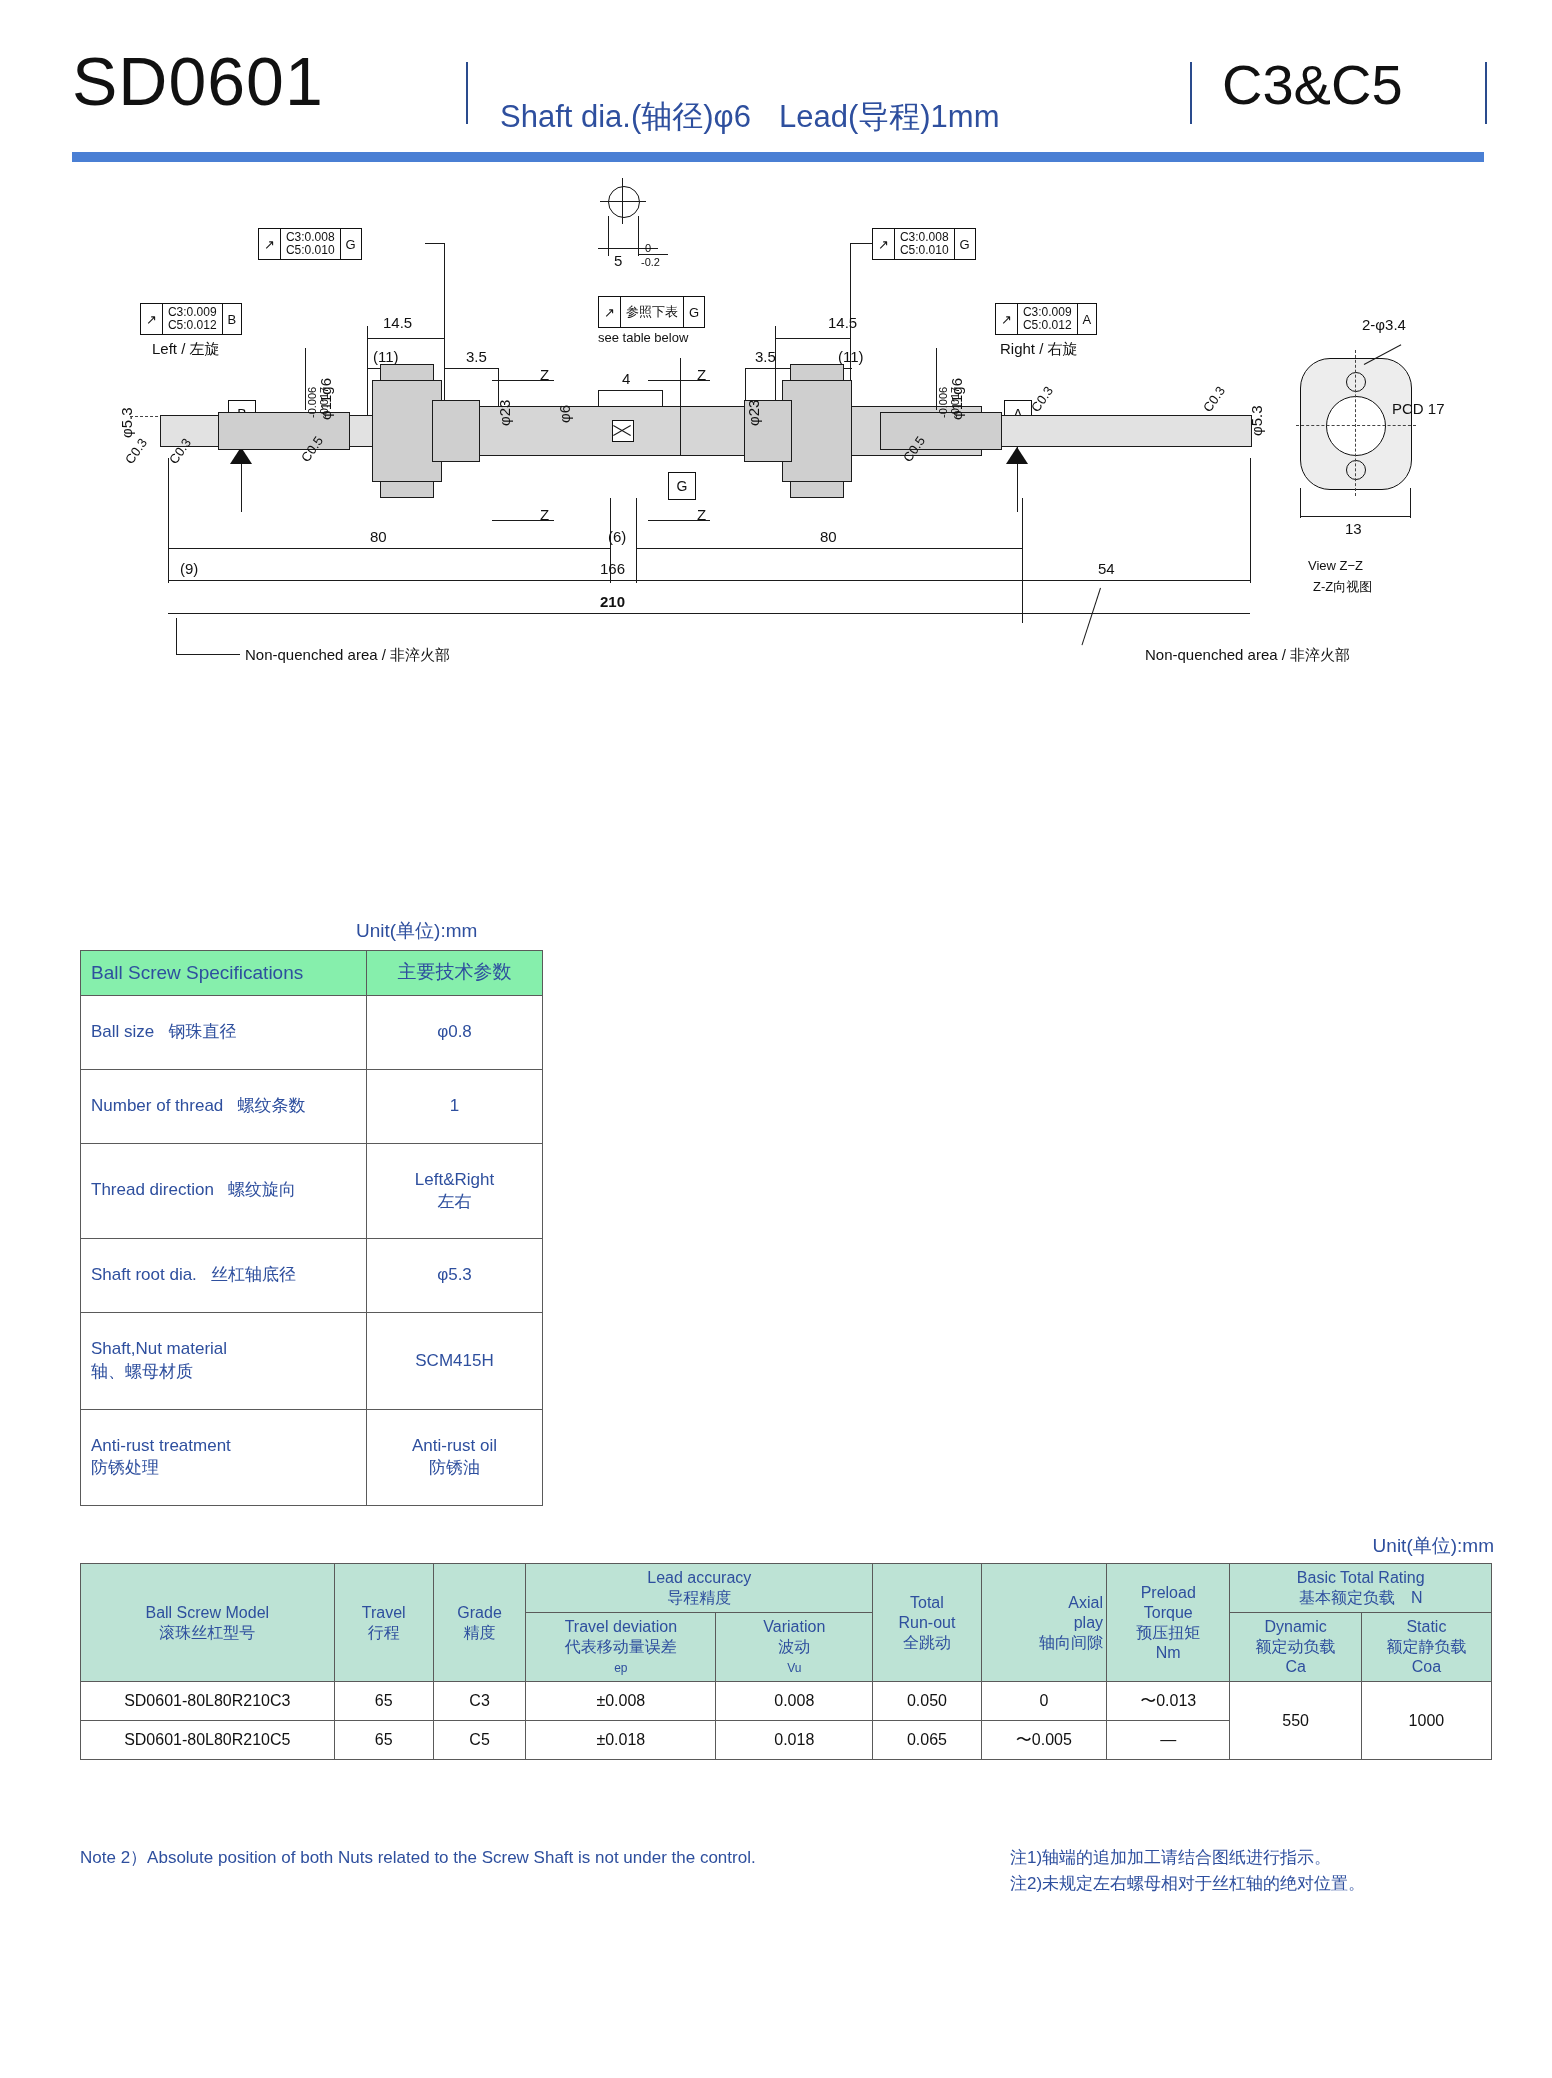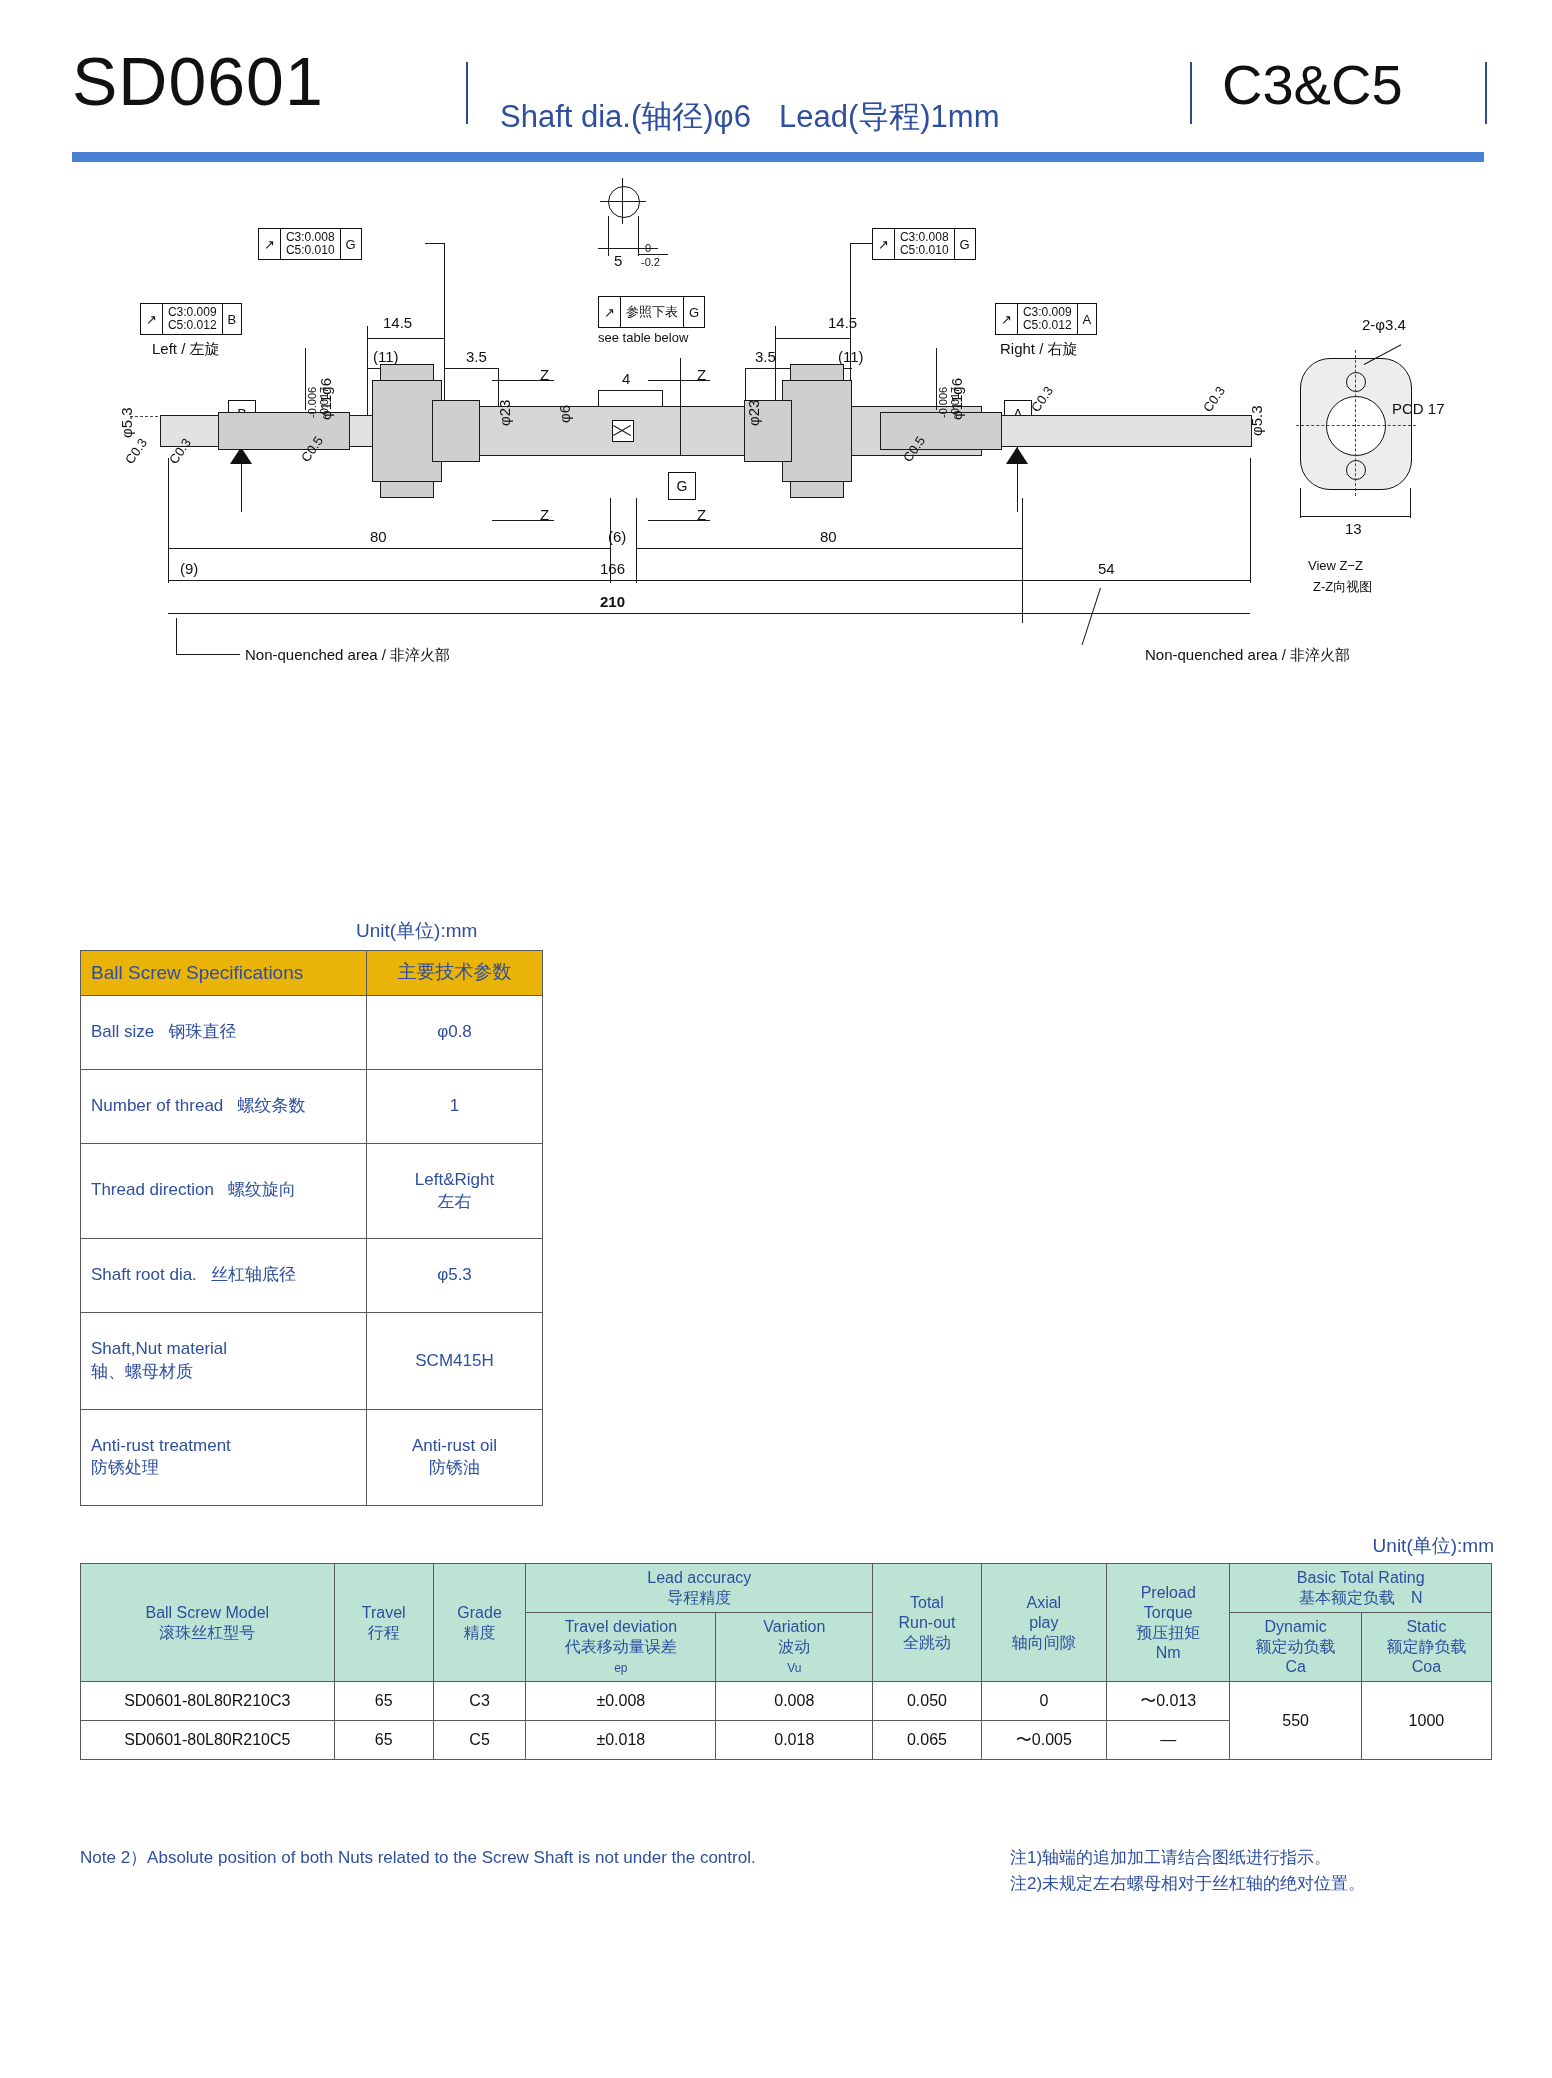--- a/index.html
+++ b/index.html
@@ -74,21 +74,21 @@
   .unit1{position:absolute;left:356px;top:918px;font-size:19px;color:#2e4f9e;}
   table.spec{
     position:absolute;left:80px;top:950px;border-collapse:collapse;
   }
   table.spec td{
     border:1px solid #5a5a5a;font-size:17px;padding:25px 10px;color:#2e4f9e;
   }
   table.spec td.lbl{width:265px;line-height:1.35;}
   table.spec td.val{width:155px;text-align:center;color:#2e4f9e;line-height:1.3;}
   table.spec tr.head td{
-    background:#eab308;color:#2e4f9e;font-size:19px;text-align:left;padding:9px 10px;
+    background:#86efac;color:#2e4f9e;font-size:19px;text-align:left;padding:9px 10px;
   }
   table.spec tr.head td.val{text-align:center;}
 
   
   .unit2{position:absolute;right:58px;top:1533px;font-size:19px;color:#2e4f9e;}
   table.model{
     position:absolute;left:80px;top:1563px;border-collapse:collapse;width:1412px;
   }
   table.model th,table.model td{
     border:1px solid #5a5a5a;font-size:16px;text-align:center;color:#2e4f9e;
@@ -350,21 +350,21 @@
 滚珠丝杠型号</th>
       <th rowspan="2" style="white-space:pre-line;width:95px;">Travel
 行程</th>
       <th rowspan="2" style="white-space:pre-line;width:88px;">Grade
 精度</th>
       <th colspan="2" style="white-space:pre-line;">Lead accuracy
 导程精度</th>
       <th rowspan="2" style="white-space:pre-line;width:105px;">Total
 Run-out
 全跳动</th>
-      <th rowspan="2" style="white-space:pre-line;width:123px;">Axial
+      <th rowspan="2" style="white-space:pre-line;width:123px;text-align:right;">Axial
 play
 轴向间隙</th>
       <th rowspan="2" style="white-space:pre-line;width:120px;">Preload
 Torque
 预压扭矩
 Nm</th>
       <th colspan="2" style="white-space:pre-line;">Basic Total Rating
 基本额定负载　N</th>
     </tr>
     <tr>

